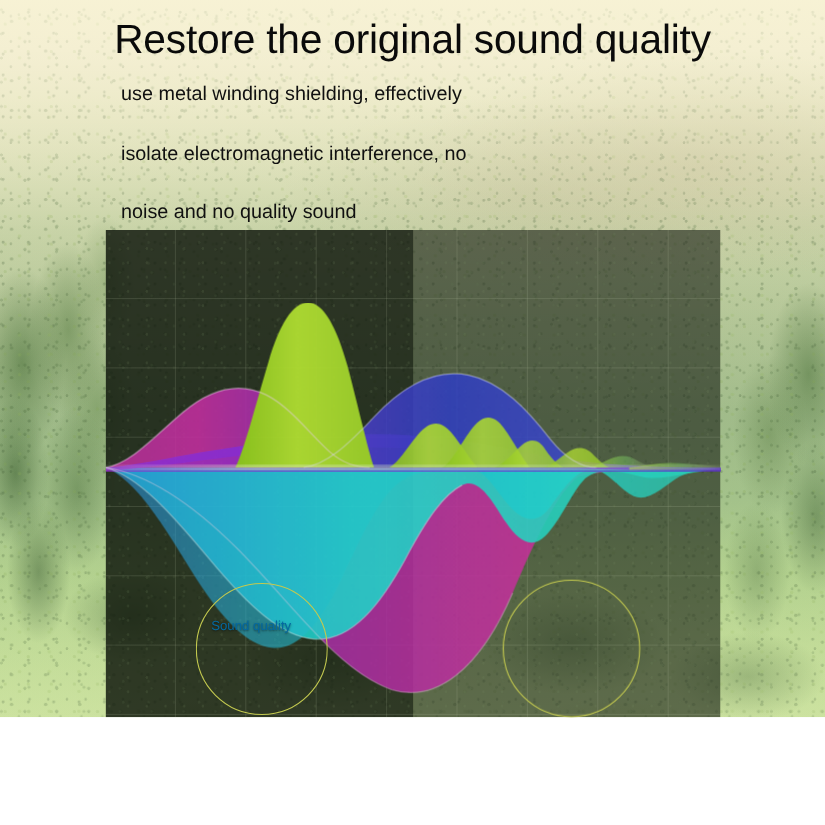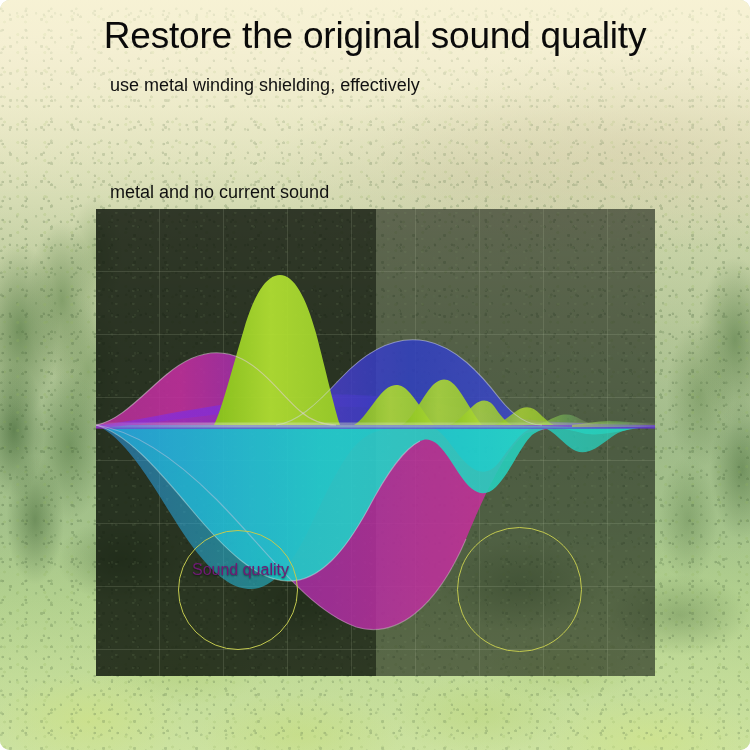--- a/index.html
+++ b/index.html
@@ -4,25 +4,24 @@
 <title>Restore the original sound quality</title>
 <style>
   html, body {
     margin: 0;
     padding: 0;
     background: #ffffff;
   }
   #stage {
     position: relative;
     width: 750px;
-    height: 750px;
+    height: 652px;
     overflow: hidden;
     font-family: "Liberation Sans", sans-serif;
     background: #cfd9b4;
-    border-radius: 10px;
   }
 
   
   .bg-layer { position: absolute; inset: 0; }
 
   
   .bg-sky {
     background:
       linear-gradient(to bottom,
         #f4edd0 0%,
@@ -166,22 +165,22 @@
 
   
   .callout {
     position: absolute;
     border: 1.6px solid #c3c94f;
     border-radius: 50%;
     box-sizing: border-box;
   }
   .callout-text {
     position: absolute;
-    color: #701a75;
-    font-size: 16px;
+    color: #0369a1;
+    font-size: 12px;
     line-height: 27px;
     white-space: nowrap;
     text-shadow: 0 1px 2px rgba(0,0,0,.55);
   }
   .c1 { left: 178px; top: 530px; width: 120px; height: 120px; }
   .c1t { left: 192px; top: 556px; }
   .c2 { left: 457px; top: 527px; width: 125px; height: 125px; }
   .c2t { left: 470px; top: 551px; }
 </style>
 </head>
@@ -193,21 +192,22 @@
   <div class="bg-layer bg-mountain"></div>
   <div class="bg-layer bg-trees-left"></div>
   <div class="bg-layer bg-trees-right"></div>
   <div class="bg-layer bg-canopy"></div>
   <div class="bg-layer bg-scrub"></div>
   <div class="bg-layer bg-speckle"></div>
   <div class="bg-layer bg-haze"></div>
 
   <div class="headline">Restore the original sound quality</div>
   <div class="subline l1">use metal winding shielding, effectively</div>
-  <div class="subline l3">metal and no current sound</div>
+  <div class="subline l2">isolate electromagnetic interference, no</div>
+  <div class="subline l3">noise and no quality sound</div>
 
   <div class="panel">
     <div class="panel-left-tint"></div>
     <div class="panel-right-tint"></div>
     <div class="panel-grid"></div>
     <div class="panel-noise"></div>
 
     <svg class="wave-svg" width="559" height="467" viewBox="0 0 559 467">
       <defs>
         <linearGradient id="gLime" x1="0" y1="0" x2="1" y2="0">

